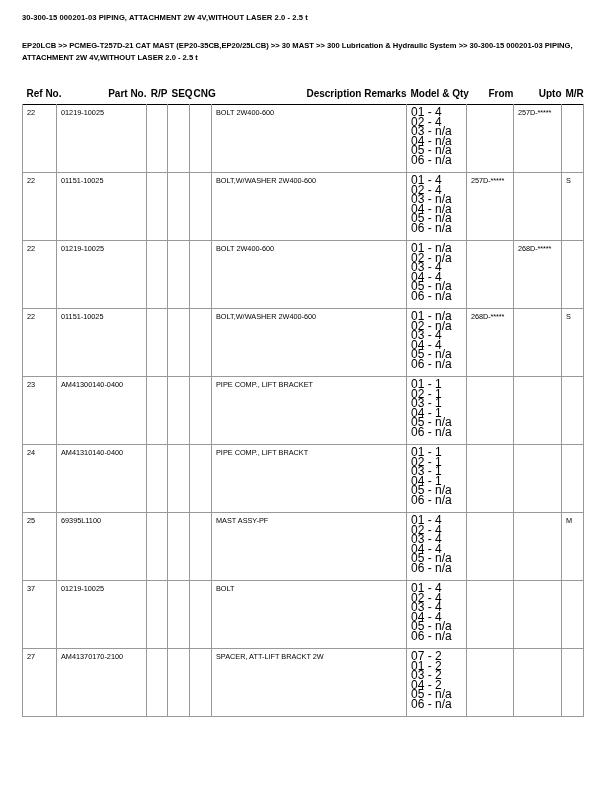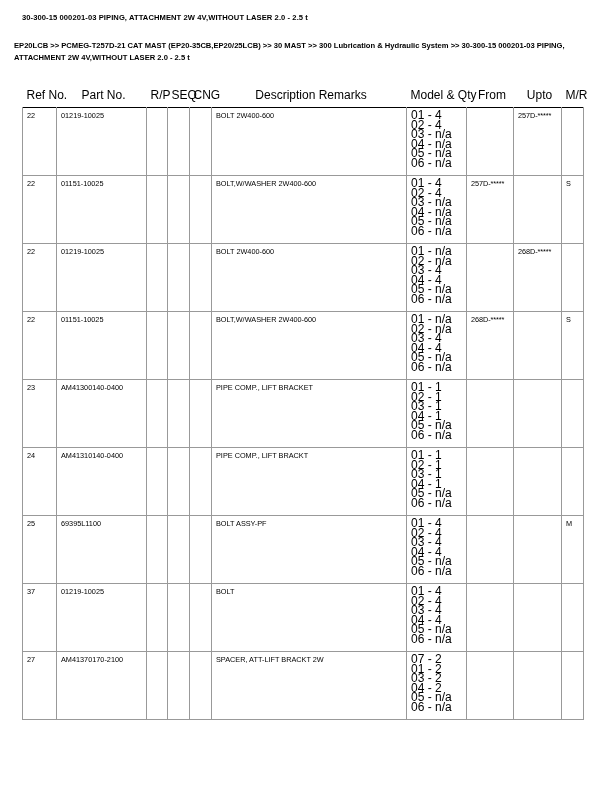--- a/index.html
+++ b/index.html
@@ -31,44 +31,44 @@
     width: 560px;
     font-size: 7.6px;
     font-weight: bold;
     letter-spacing: 0.01em;
     line-height: 11px;
     white-space: nowrap;
   }
 
   .breadcrumb {
     position: absolute;
-    left: 14px;
+    left: 22px;
     top: 40px;
     width: 570px;
     font-size: 7.6px;
     font-weight: bold;
     line-height: 11.5px;
     letter-spacing: 0.0em;
   }
 
   
   .parts-table {
     position: absolute;
     left: 22px;
     top: 88px;
     width: 561px;
     border-collapse: collapse;
     table-layout: fixed;
     font-size: 7.3px;
   }
 
   .parts-table thead th {
-    font-size: 12px;
-    font-weight: normal;
-    text-align: center;
+    font-size: 10px;
+    font-weight: bold;
+    text-align: right;
     padding: 0 0 5px 4px;
     border: none;
     vertical-align: bottom;
     white-space: nowrap;
   }
 
   .parts-table thead tr {
     border-bottom: 1.6px solid #000;
   }
 
@@ -269,21 +269,21 @@
           <td><span class="from-cell"></span></td>
           <td><span class="upto-cell"></span></td>
           <td><span class="cell-text"></span></td>
         </tr>
         <tr>
           <td><span class="cell-text">25</span></td>
           <td><span class="cell-text">69395L1100</span></td>
           <td><span class="cell-text"></span></td>
           <td><span class="cell-text"></span></td>
           <td><span class="cell-text"></span></td>
-          <td><span class="cell-text">BOLT ASSY-PF</span></td>
+          <td><span class="cell-text">MAST ASSY-PF</span></td>
           <td>
             <div class="model-line">01 - 4</div>
             <div class="model-line">02 - 4</div>
             <div class="model-line">03 - 4</div>
             <div class="model-line">04 - 4</div>
             <div class="model-line">05 - n/a</div>
             <div class="model-line">06 - n/a</div>
           </td>
           <td><span class="from-cell"></span></td>
           <td><span class="upto-cell"></span></td>

